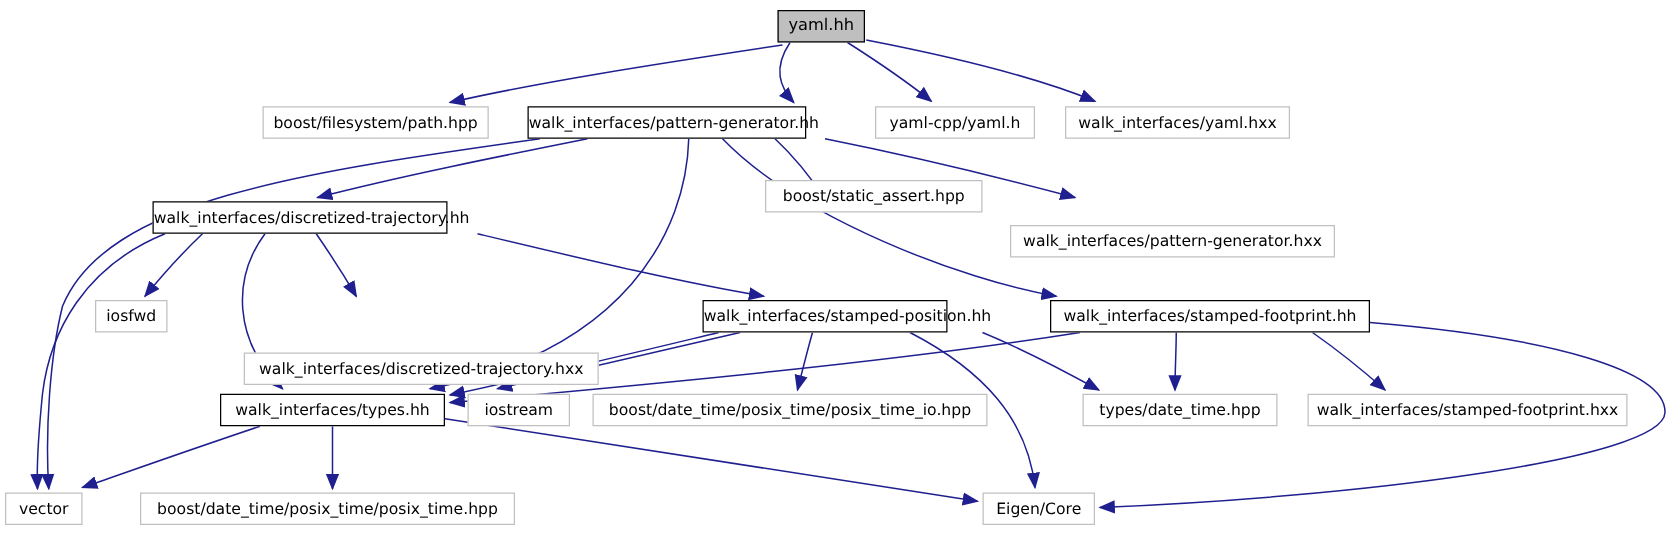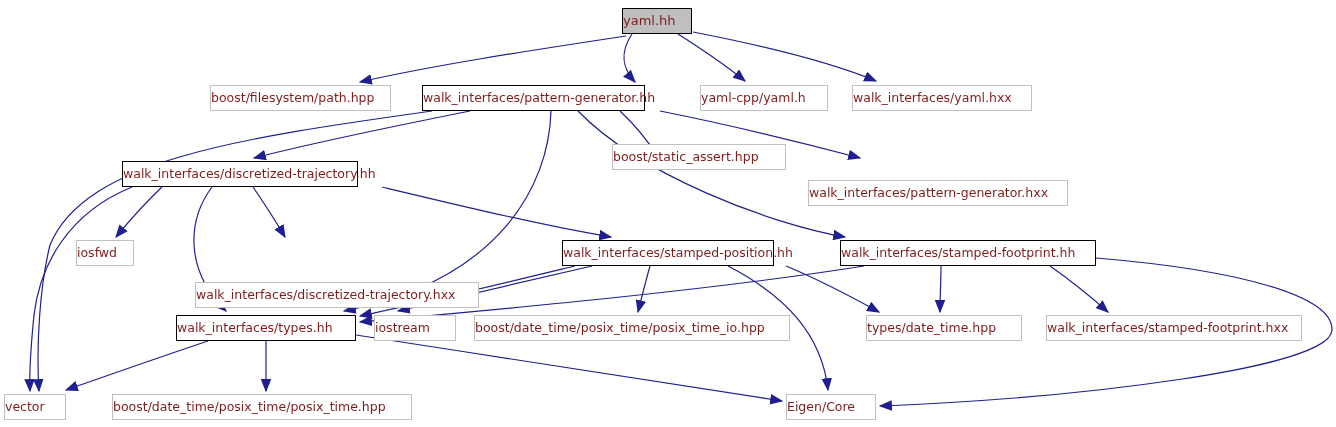--- a/index.html
+++ b/index.html
@@ -1,20 +1,20 @@
 <!DOCTYPE html>
 <html><head>
 <meta charset="utf-8">
 <style>
   html,body{margin:0;padding:0;background:#ffffff;}
   .stage{position:relative;width:1336px;height:427px;background:#ffffff;overflow:hidden;
          font-family:"DejaVu Sans","Liberation Sans",sans-serif;}
   svg.edges{position:absolute;left:0;top:0;}
-  .node{position:absolute;box-sizing:border-box;height:26px;line-height:24px;text-align:left;
-        font-size:12.5px;color:#7f1d1d;background:#fff;border:1px solid #c0c0c0;white-space:nowrap;}
+  .node{position:absolute;box-sizing:border-box;height:26px;line-height:24px;text-align:center;
+        font-size:12.5px;color:#000000;background:#fff;border:1px solid #c0c0c0;white-space:nowrap;}
   .node.doc{border:1px solid #000;}
   .node.root{border:1px solid #000;background:#bfbfbf;font-size:13px;}
   path.edge{fill:none;stroke:#1f1f8f;stroke-width:1.2;}
 </style>
 </head>
 <body>
 
 <div class="stage">
 
   <svg class="edges" width="1336" height="427" viewBox="0 0 1336 427">
@@ -55,21 +55,21 @@
   <div class="node root" style="left:622px;top:8px;width:70px;">yaml.hh</div>
   <div class="node" style="left:210px;top:85px;width:181px;">boost/filesystem/path.hpp</div>
   <div class="node doc" style="left:422px;top:85px;width:223px;">walk_interfaces/pattern-generator.hh</div>
   <div class="node" style="left:700px;top:85px;width:128px;">yaml-cpp/yaml.h</div>
   <div class="node" style="left:852px;top:85px;width:180px;">walk_interfaces/yaml.hxx</div>
   <div class="node doc" style="left:122px;top:161px;width:236px;">walk_interfaces/discretized-trajectory.hh</div>
   <div class="node" style="left:612px;top:144px;width:174px;">boost/static_assert.hpp</div>
   <div class="node" style="left:808px;top:161px;width:260px;margin-top:19px;">walk_interfaces/pattern-generator.hxx</div>
   <div class="node" style="left:76px;top:240px;width:58px;">iosfwd</div>
   <div class="node" style="left:195px;top:240px;width:284px;margin-top:42px;">walk_interfaces/discretized-trajectory.hxx</div>
-  <div class="node doc" style="left:562px;top:240px;width:212px;">walk_interfaces/stamped-position.hh</div>
+  <div class="node doc" style="left:562px;top:240px;width:196px;">walk_interfaces/stamped-position.hh</div>
   <div class="node doc" style="left:840px;top:240px;width:256px;">walk_interfaces/stamped-footprint.hh</div>
   <div class="node doc" style="left:176px;top:315px;width:180px;">walk_interfaces/types.hh</div>
   <div class="node" style="left:374px;top:315px;width:82px;">iostream</div>
   <div class="node" style="left:474px;top:315px;width:316px;">boost/date_time/posix_time/posix_time_io.hpp</div>
   <div class="node" style="left:866px;top:315px;width:156px;">types/date_time.hpp</div>
   <div class="node" style="left:1046px;top:315px;width:256px;">walk_interfaces/stamped-footprint.hxx</div>
   <div class="node" style="left:4px;top:394px;width:62px;">vector</div>
   <div class="node" style="left:112px;top:394px;width:300px;">boost/date_time/posix_time/posix_time.hpp</div>
   <div class="node" style="left:786px;top:394px;width:90px;">Eigen/Core</div>
 

